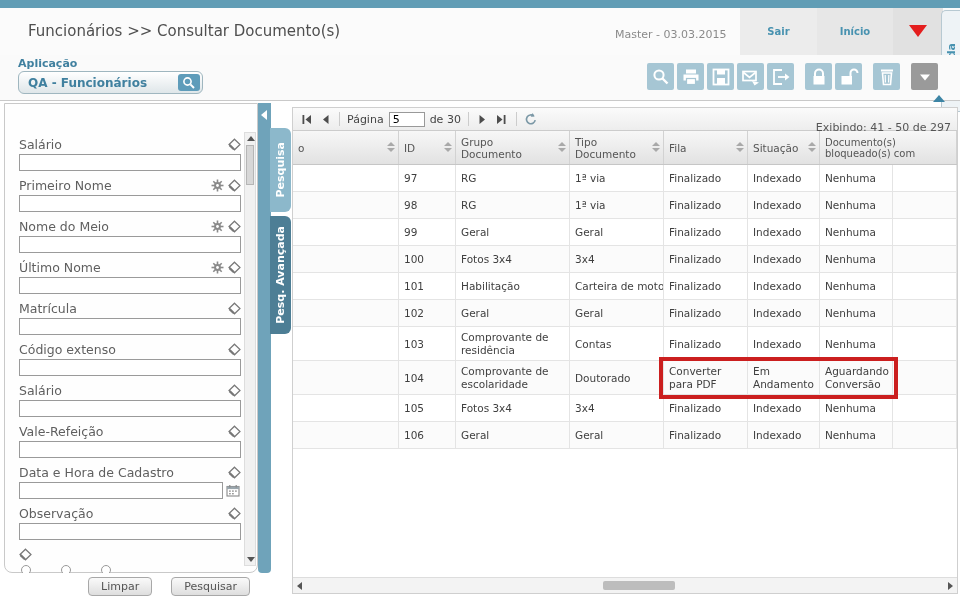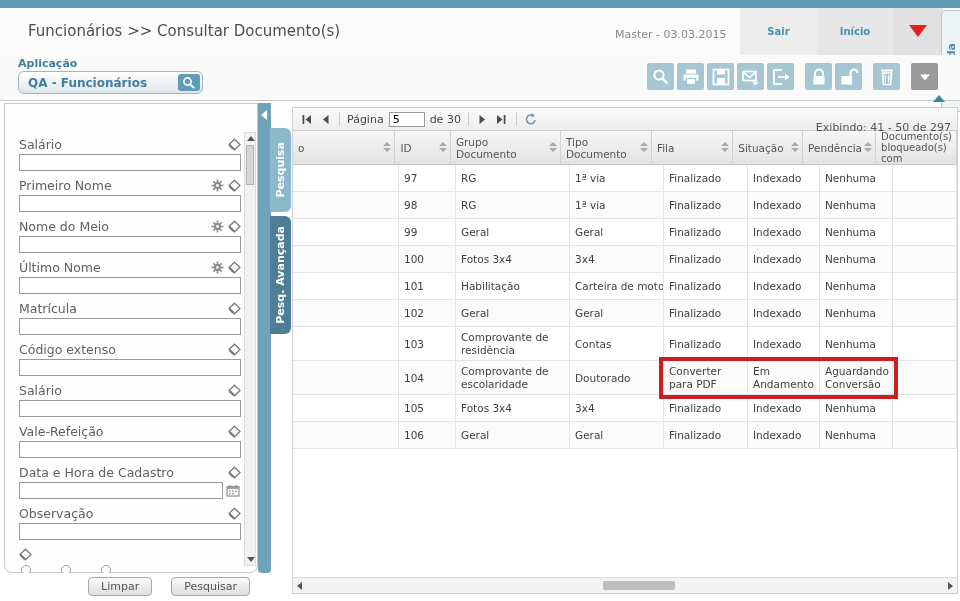--- a/index.html
+++ b/index.html
@@ -529,27 +529,20 @@
           <i class="dn"></i>
         </span>
       </div>
       <div class="ghcell c5">
         <span>Situação</span>
         <span class="sort">
           <i class="up"></i>
           <i class="dn"></i>
         </span>
       </div>
-      <div class="ghcell c6">
-        <span>Pendência</span>
-        <span class="sort">
-          <i class="up"></i>
-          <i class="dn"></i>
-        </span>
-      </div>
       <div class="ghcell c7 small">
         <span>Documento(s) bloqueado(s) com</span>
       </div>
     </div>
   <div class="gbody">
       <div class="grow">
         <span class="gcell c0"></span>
         <span class="gcell c1">97</span>
         <span class="gcell c2 wrap">RG</span>
         <span class="gcell c3">1ª via</span>

